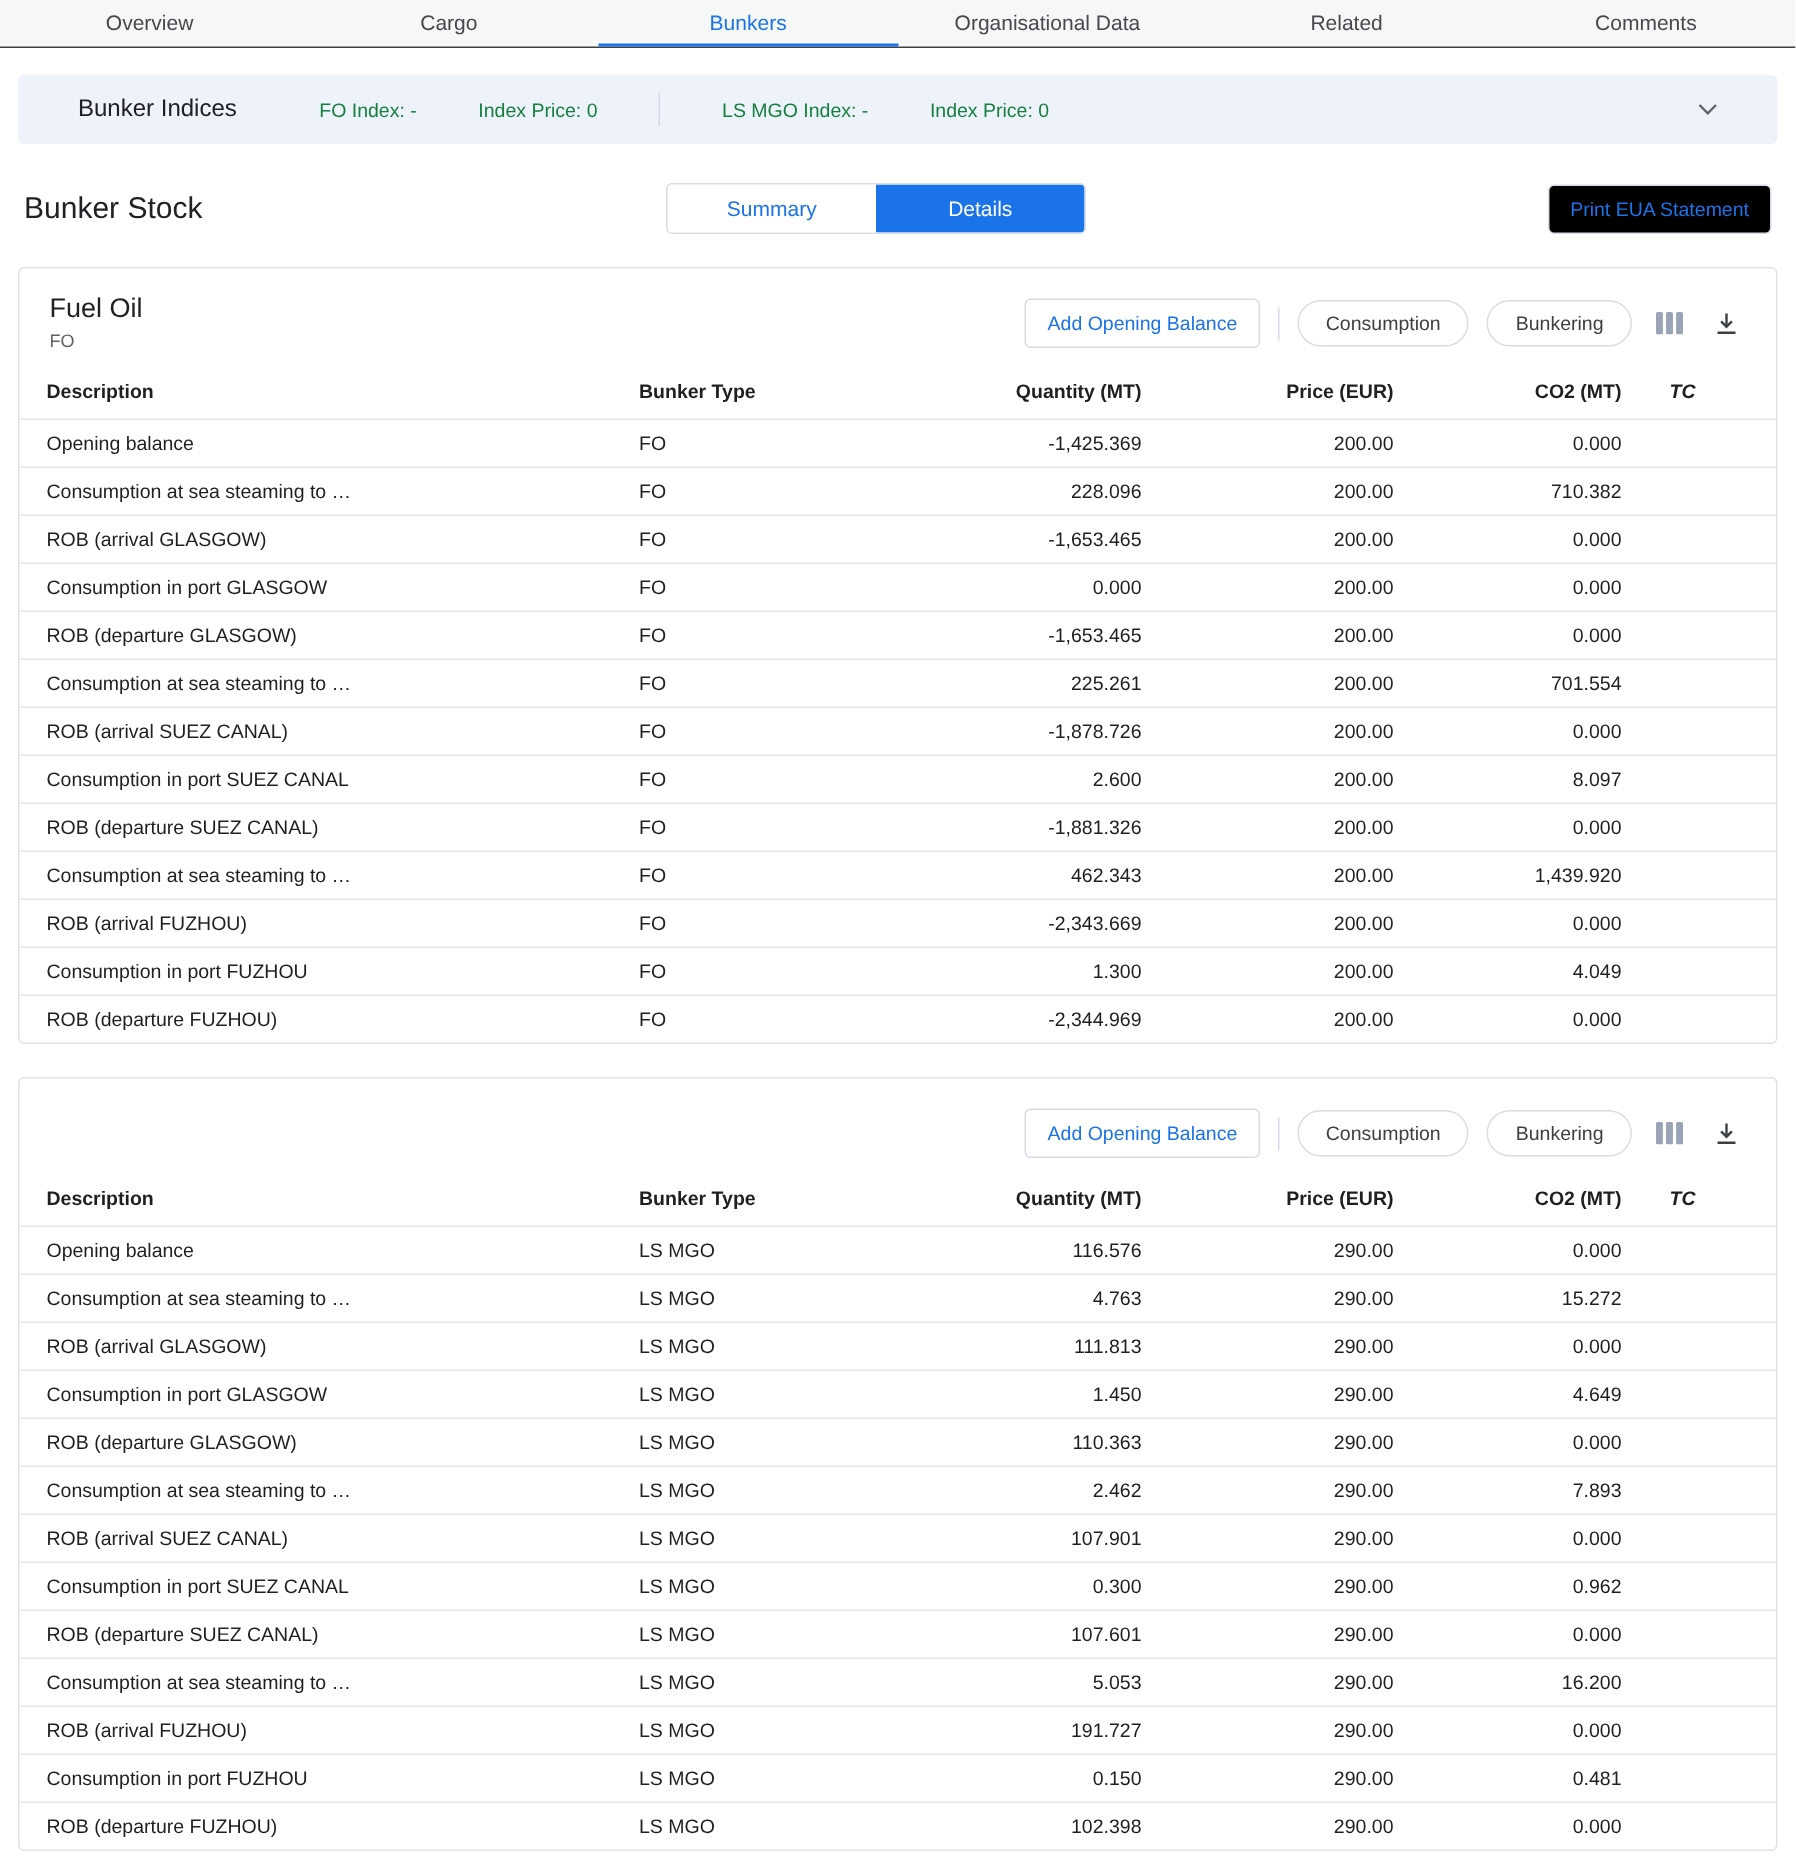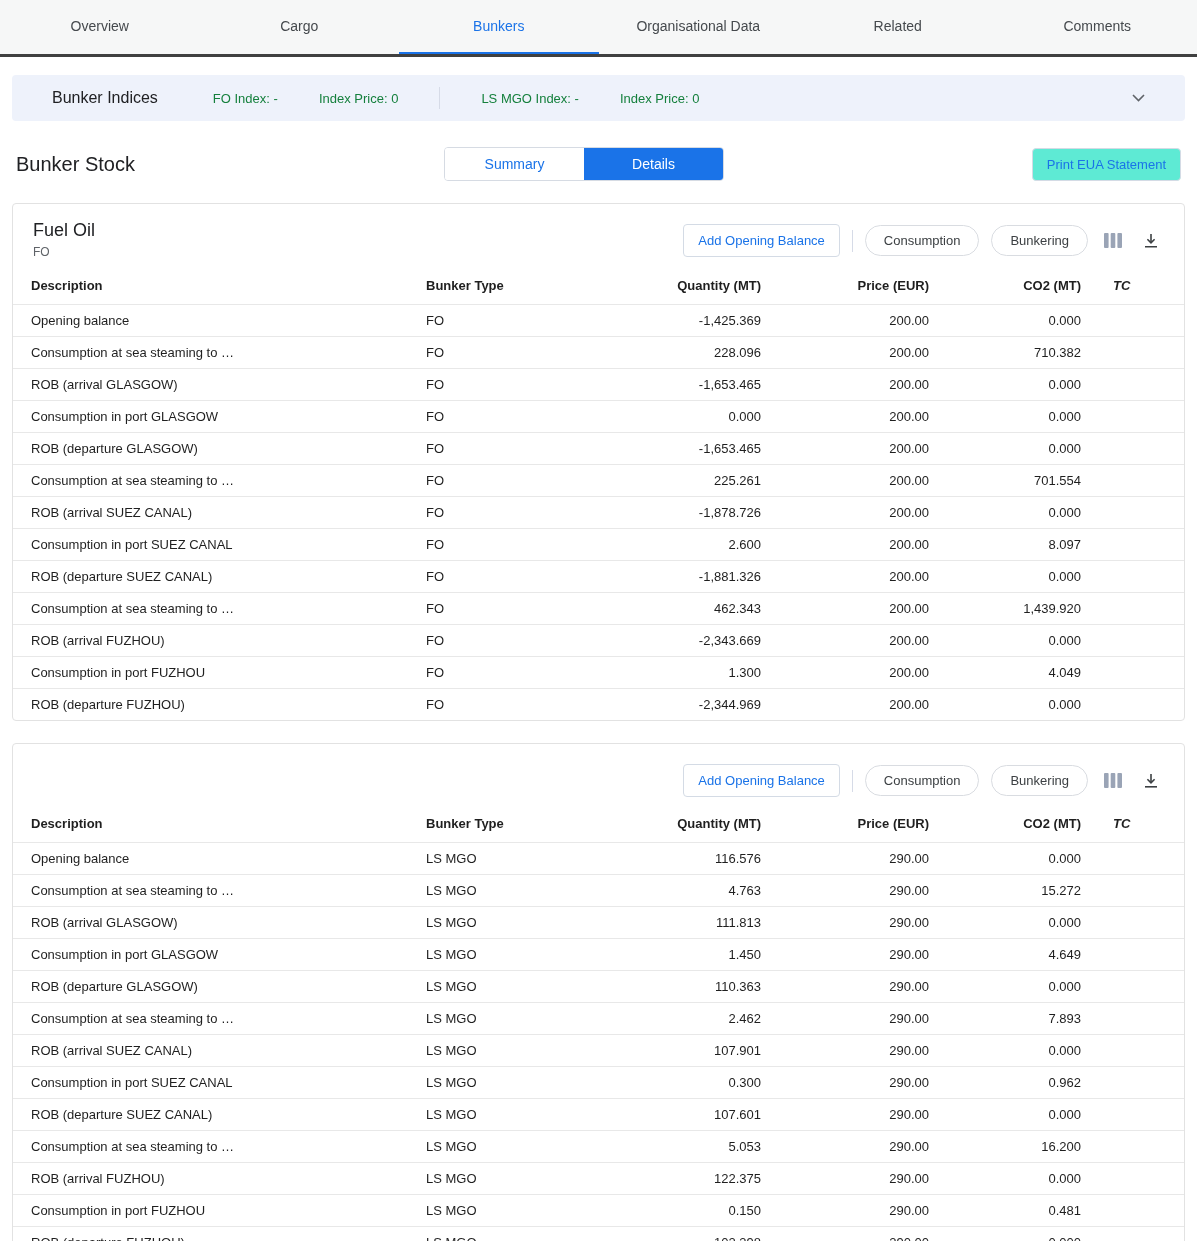--- a/index.html
+++ b/index.html
@@ -6,23 +6,23 @@
   html, body { width: 1197px; background: #ffffff; }
   body {
     font-family: "Liberation Sans", sans-serif;
     color: #202124;
     min-height: 1241px;
   }
 
   
   .tabbar {
     display: flex;
-    height: 57px;
+    height: 32px;
     background: #f6f7f7;
-    border-bottom: 3px solid #404040;
+    border-bottom: 1px solid #404040;
   }
   .tab {
     flex: 1;
     display: flex;
     align-items: center;
     justify-content: center;
     font-size: 14px;
     color: #45494d;
     cursor: pointer;
     border-bottom: 2px solid transparent;
@@ -73,21 +73,21 @@
     background: #ffffff;
     color: #1a73e8;
     cursor: pointer;
   }
   .seg-btn.active { background: #1a73e8; color: #ffffff; }
   .print-btn {
     margin-left: auto;
     font-family: inherit;
     font-size: 13px;
     color: #1a73e8;
-    background: #5eead4;
+    background: #000000;
     border: 1px solid #d4dbe5;
     border-radius: 4px;
     padding: 8px 14px;
     cursor: pointer;
   }
 
   
   .card {
     margin: 0 12px 22px;
     border: 1px solid #e2e2e2;
@@ -468,21 +468,21 @@
           <td class="c-desc">Consumption at sea steaming to …</td>
           <td class="c-type">LS MGO</td>
           <td class="c-num">5.053</td>
           <td class="c-num">290.00</td>
           <td class="c-num">16.200</td>
           <td class="c-tc"></td>
         </tr>
         <tr>
           <td class="c-desc">ROB (arrival FUZHOU)</td>
           <td class="c-type">LS MGO</td>
-          <td class="c-num">122.375</td>
+          <td class="c-num">191.727</td>
           <td class="c-num">290.00</td>
           <td class="c-num">0.000</td>
           <td class="c-tc"></td>
         </tr>
         <tr>
           <td class="c-desc">Consumption in port FUZHOU</td>
           <td class="c-type">LS MGO</td>
           <td class="c-num">0.150</td>
           <td class="c-num">290.00</td>
           <td class="c-num">0.481</td>

